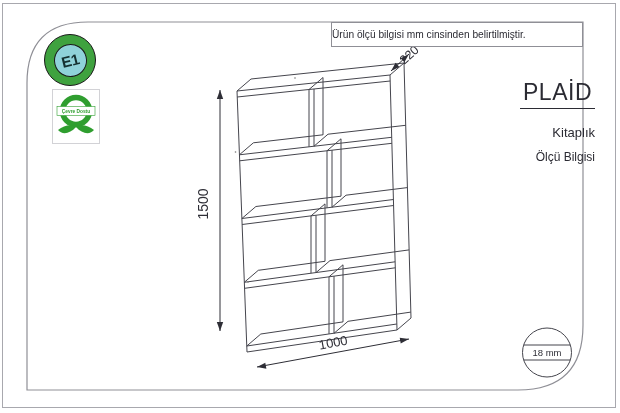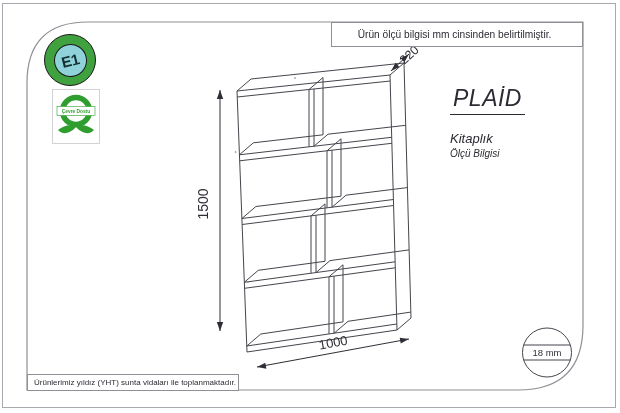--- a/index.html
+++ b/index.html
@@ -10,49 +10,49 @@
   .outer-border{
     position:absolute;left:2px;top:3px;width:614px;height:405px;
     box-sizing:border-box;border:1px solid #a8a8ae;
   }
   .draw-svg{position:absolute;left:0;top:0;width:620px;height:413px;}
   .draw-svg text{font-family:"Liberation Sans",sans-serif;fill:#2e2e36;}
 
   .top-note{
     position:absolute;left:331px;top:22px;width:252px;height:25px;
     box-sizing:border-box;border:1px solid #8f8f96;background:#fff;
-    display:flex;align-items:center;justify-content:center;
+    display:flex;align-items:center;justify-content:flex-start;
     padding-right:5px;font-size:10.2px;white-space:nowrap;
   }
   .bottom-note{
     position:absolute;left:27px;top:374px;width:212px;height:17px;
     box-sizing:border-box;border:1px solid #8f8f96;background:#fff;
     display:flex;align-items:center;padding-left:6px;
     font-size:8px;white-space:nowrap;overflow:visible;
   }
   .e1-badge{
     position:absolute;left:44px;top:34px;width:52px;height:52px;
     box-sizing:border-box;border:1.6px solid #1a1a1a;border-radius:50%;
     background:#3fa23f;display:flex;align-items:center;justify-content:center;
   }
   .e1-inner{
     width:33px;height:33px;box-sizing:border-box;border:1.4px solid #1a1a1a;
     border-radius:50%;background:#8fd2d9;display:flex;align-items:center;justify-content:center;
     transform:rotate(-14deg);font-size:15px;font-weight:600;color:#143030;
   }
   .eco-badge{position:absolute;left:52px;top:89px;width:48px;height:55px;}
   .product-block{
-    position:absolute;left:450px;top:84px;width:145px;text-align:left;line-height:1.25;font-style:italic;
+    position:absolute;left:450px;top:78px;width:145px;text-align:right;line-height:1.25;
   }
   .product-name{
     display:inline-block;font-size:23px;letter-spacing:.5px;
     border-bottom:1.5px solid #2b2b33;padding:0 3px 1px;
   }
   .product-type{font-size:13px;margin-top:16px;}
-  .product-info{font-size:10px;margin-top:1px;}
+  .product-info{font-size:12px;margin-top:9px;}
 </style>
 </head>
 <body>
 
 <div class="sheet">
 
   <div class="outer-border"></div>
 
   <svg class="draw-svg" viewBox="0 0 620 413">
 
@@ -137,17 +137,14 @@
     <rect x="5" y="17.5" width="38" height="9" fill="#fff" stroke="#2f9e2f" stroke-width="0.6"></rect>
     <text x="24" y="24" text-anchor="middle" font-size="4.8" font-weight="bold" fill="#2f9e2f" font-family="Liberation Sans, sans-serif">Çevre Dostu</text>
   </svg>
 
   <div class="product-block">
     <span class="product-name">PLAİD</span>
     <div class="product-type">Kitaplık</div>
     <div class="product-info">Ölçü Bilgisi</div>
   </div>
 
-  <div class="bottom-note">
-    <span>Ürünlerimiz yıldız (YHT) sunta vidaları ile toplanmaktadır.</span>
-  </div>
 
 </div>
 
 </body></html>

